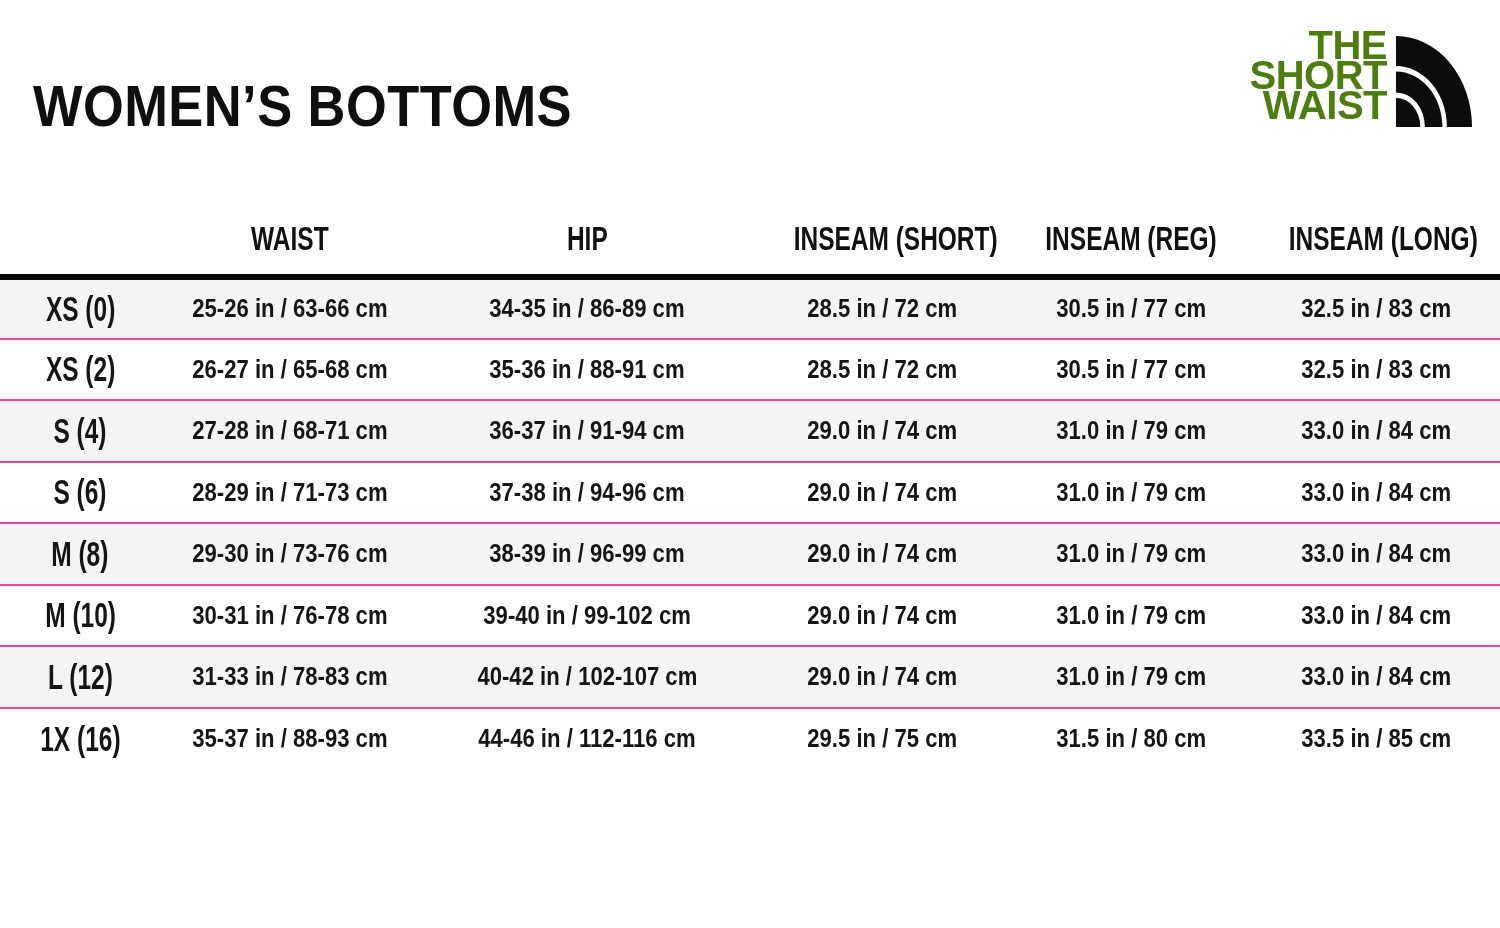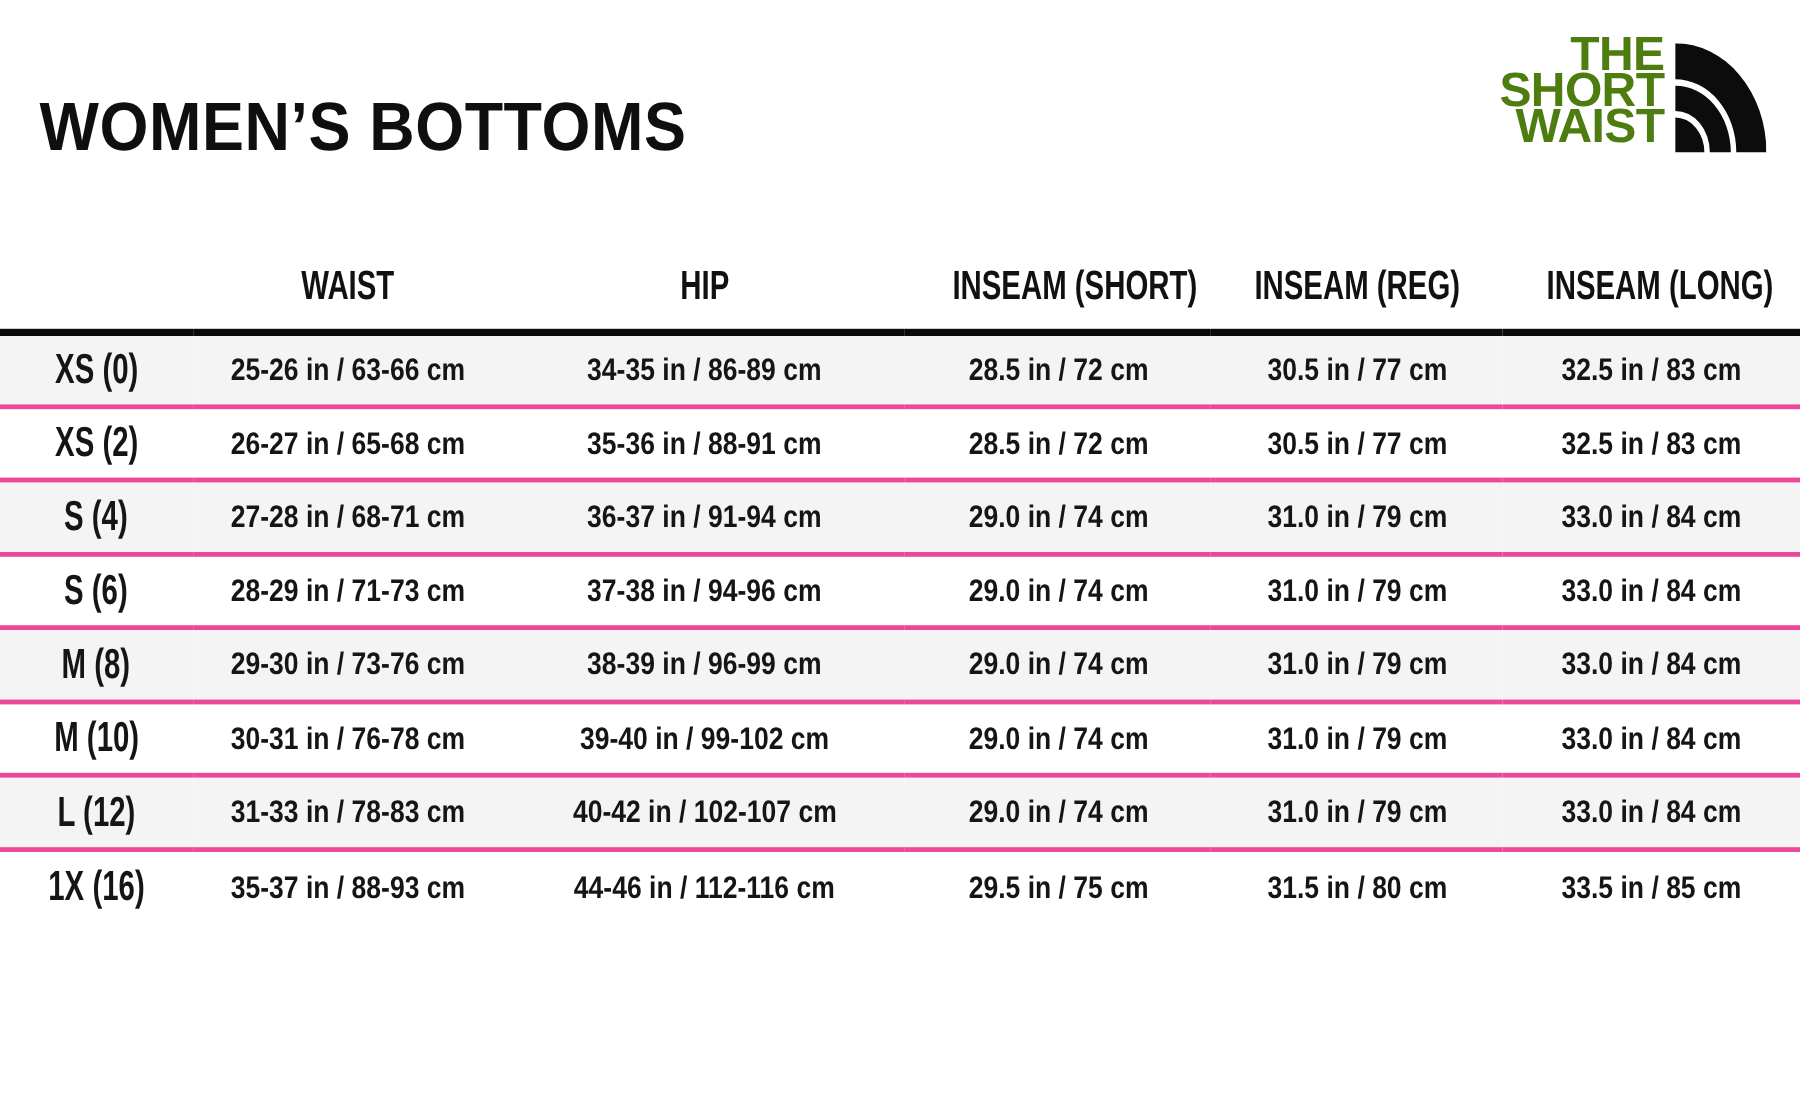--- a/index.html
+++ b/index.html
@@ -39,21 +39,21 @@
   }
   thead th {
     height:52px; vertical-align:bottom; padding:0 0 16px 0;
     border-bottom:6px solid #0b0b0b;
     font-size:34px; font-weight:bold; text-align:center; color:#111;
     white-space:nowrap;
   }
   thead th .cx { display:inline-block; transform:scaleX(0.72); transform-origin:center bottom; }
   tbody tr { height:61.5px; }
   tbody tr:nth-child(odd) { background:#f4f4f4; }
-  tbody tr:not(:last-child) td { border-bottom:4px solid #ec4899;margin-left:27px; }
+  tbody tr:not(:last-child) td { border-bottom:2px solid #ec4899;margin-left:27px; }
   tbody td {
     text-align:center; vertical-align:middle; padding:0;
     white-space:nowrap; font-weight:bold; color:#151515;
   }
   td .sz { display:inline-block; font-size:35px; transform:scaleX(0.70); transform-origin:center center; }
   td .val { display:inline-block; font-size:26px; transform:scaleX(0.85); transform-origin:center center; }
 </style>
 </head>
 <body>
 

